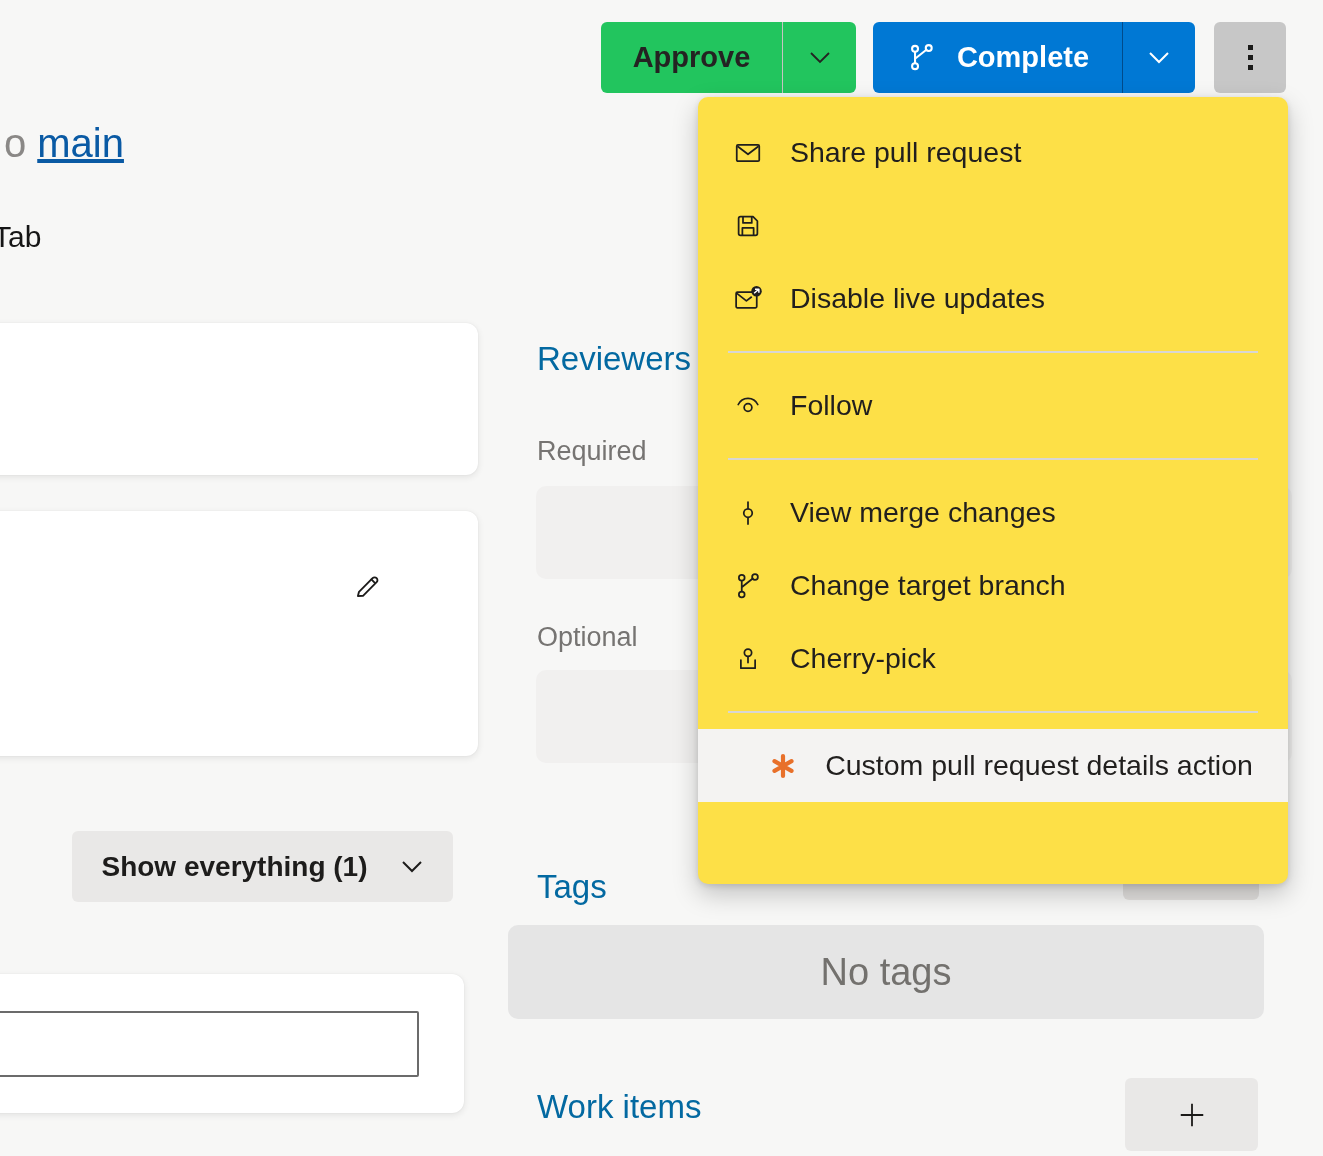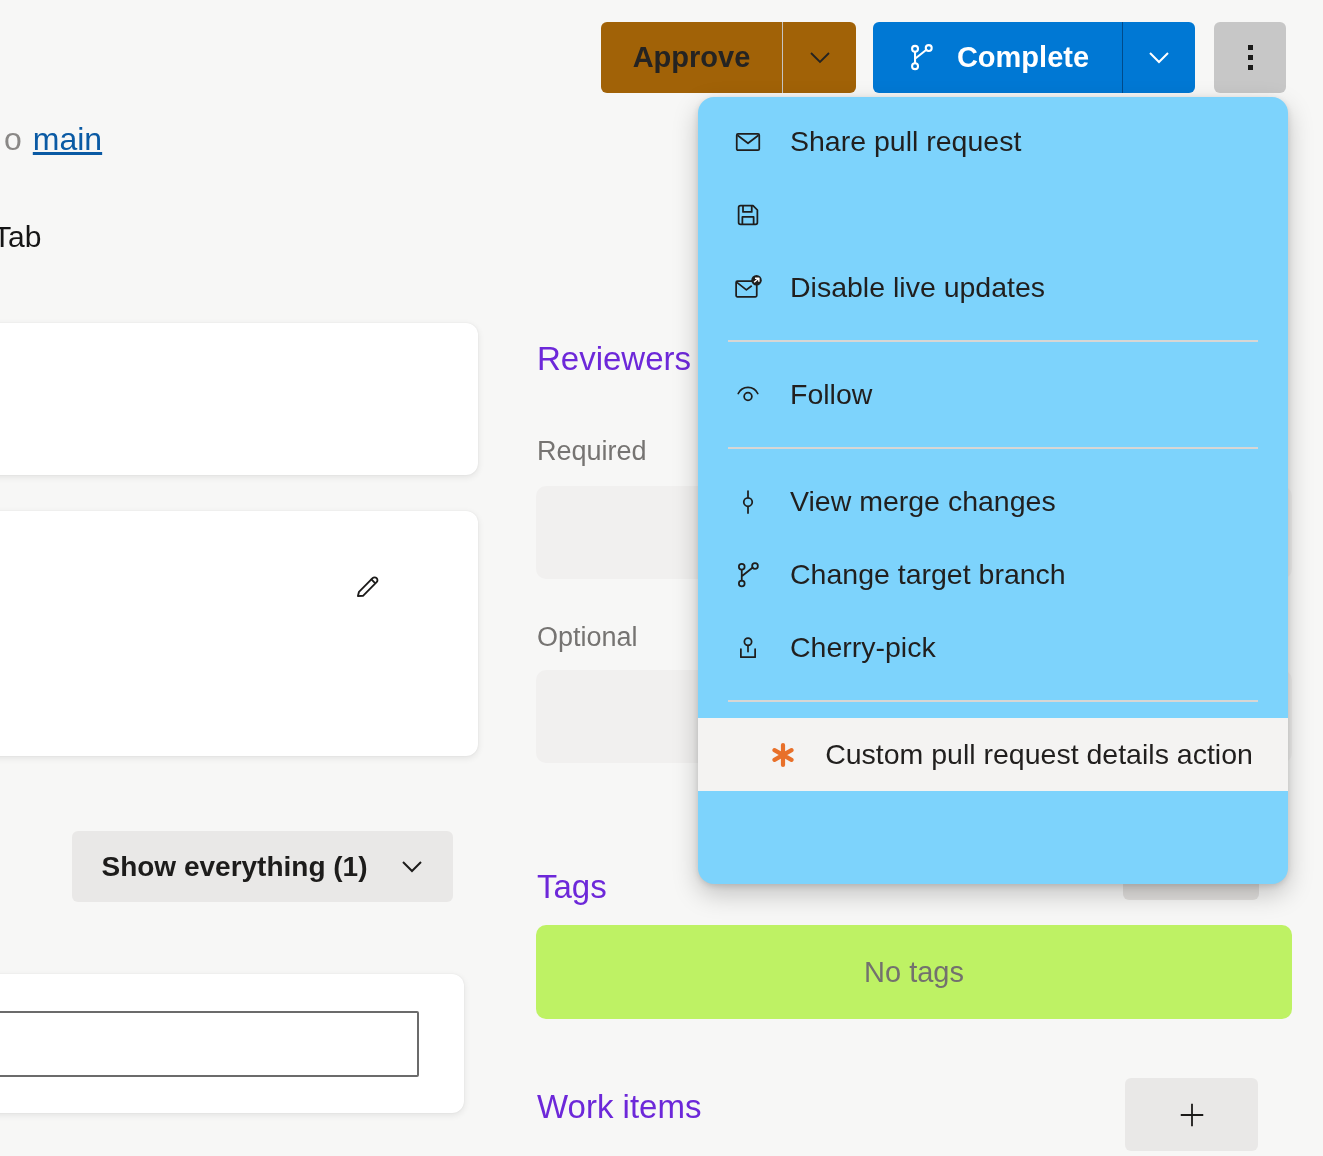--- a/index.html
+++ b/index.html
@@ -7,21 +7,21 @@
   body {
     font-family:"Liberation Sans","DejaVu Sans",sans-serif;
     background:#f7f7f6;
     position:relative;
     overflow:hidden;
     color:#211f1e;
   }
   .abs { position:absolute; }
 
   
-  .branch-line { top:121px; left:4px; font-size:32px; }
+  .branch-line { top:121px; left:4px; font-size:40px; }
   .branch-prefix { color:#8a8886; }
   .branch-link { color:#0a5aa4; text-decoration:underline; margin-left:11px; cursor:pointer; }
   .tab-fragment { top:220px; left:-7px; font-size:30px; color:#161616; }
 
   
   .card {
     background:#ffffff;
     border-radius:12px;
     box-shadow:0 2px 7px rgba(0,0,0,.09), 0 0 2px rgba(0,0,0,.06);
   }
@@ -37,50 +37,50 @@
 
   
   .filter-btn {
     left:72px; top:831px; width:381px; height:71px;
     background:#e9e8e7; border:none; border-radius:6px;
     display:flex; align-items:center; justify-content:center; gap:32px;
     font-family:inherit; font-size:28px; font-weight:600; color:#1d1c1b; cursor:pointer;
   }
 
   
-  .section-title { font-size:33px; color:#6d28d9; }
+  .section-title { font-size:33px; color:#0369a1; }
   .sub-label { font-size:27px; color:#767472; }
   .ghost-box { background:#f1f0ef; border-radius:10px; }
-  .no-tags-box { left:536px; top:925px; width:756px; height:94px; background:#bef264; border-radius:10px;
-    display:flex; align-items:center; justify-content:center; font-size:29px; color:#73716e; }
+  .no-tags-box { left:508px; top:925px; width:756px; height:94px; background:#e5e5e5; border-radius:10px;
+    display:flex; align-items:center; justify-content:center; font-size:38px; color:#73716e; }
   .add-btn {
     background:#e9e8e7; border:none; border-radius:6px; cursor:pointer;
     display:flex; align-items:center; justify-content:center;
   }
 
   
   .split-btn { top:22px; height:71px; display:flex; border-radius:6px; overflow:hidden; cursor:pointer; }
-  .approve-btn { left:601px; width:255px; background:#a16207; color:#242322; }
+  .approve-btn { left:601px; width:255px; background:#22c55e; color:#242322; }
   .approve-main { width:181px; display:flex; align-items:center; justify-content:center; font-size:29px; font-weight:600; }
   .approve-sep { width:1px; background:#c6c4c2; margin:0; }
   .approve-chevron { flex:1; display:flex; align-items:center; justify-content:center; }
   .complete-btn { left:873px; width:322px; background:#0078d4; color:#ffffff; }
   .complete-main { width:249px; display:flex; align-items:center; justify-content:center; gap:20px; font-size:29px; font-weight:600; }
   .complete-sep { width:1px; background:rgba(0,20,50,.45); }
   .complete-chevron { flex:1; display:flex; align-items:center; justify-content:center; }
   .more-btn { left:1214px; top:22px; width:72px; height:71px; background:#c7c7c7; border:none; border-radius:6px;
     display:flex; flex-direction:column; align-items:center; justify-content:center; gap:5px; cursor:pointer; }
   .more-btn .dot { width:5px; height:5px; background:#1a1a19; }
 
   
   .menu {
     left:698px; top:97px; width:590px; height:787px;
-    background:#7dd3fc; border-radius:16px; z-index:30;
+    background:#fde047; border-radius:10px; z-index:30;
     box-shadow:0 10px 26px rgba(0,0,0,.22), 0 2px 6px rgba(0,0,0,.12);
-    padding:8px 0 9px;
+    padding:19px 0 9px;
   }
   .menu-item {
     height:73px; display:flex; align-items:center; cursor:pointer;
   }
   .menu-item .mi-icon { margin-left:35px; width:30px; height:30px; display:flex; align-items:center; justify-content:center; }
   .menu-item .mi-label { margin-left:27px; font-size:28.5px; color:#211f1e; white-space:nowrap; }
   .menu-item.highlighted { background:#f4f3f2;justify-content:center; }
   .menu-divider { height:2px; background:#d8d6d4; margin:16px 30px; }
 
   svg { display:block; }

